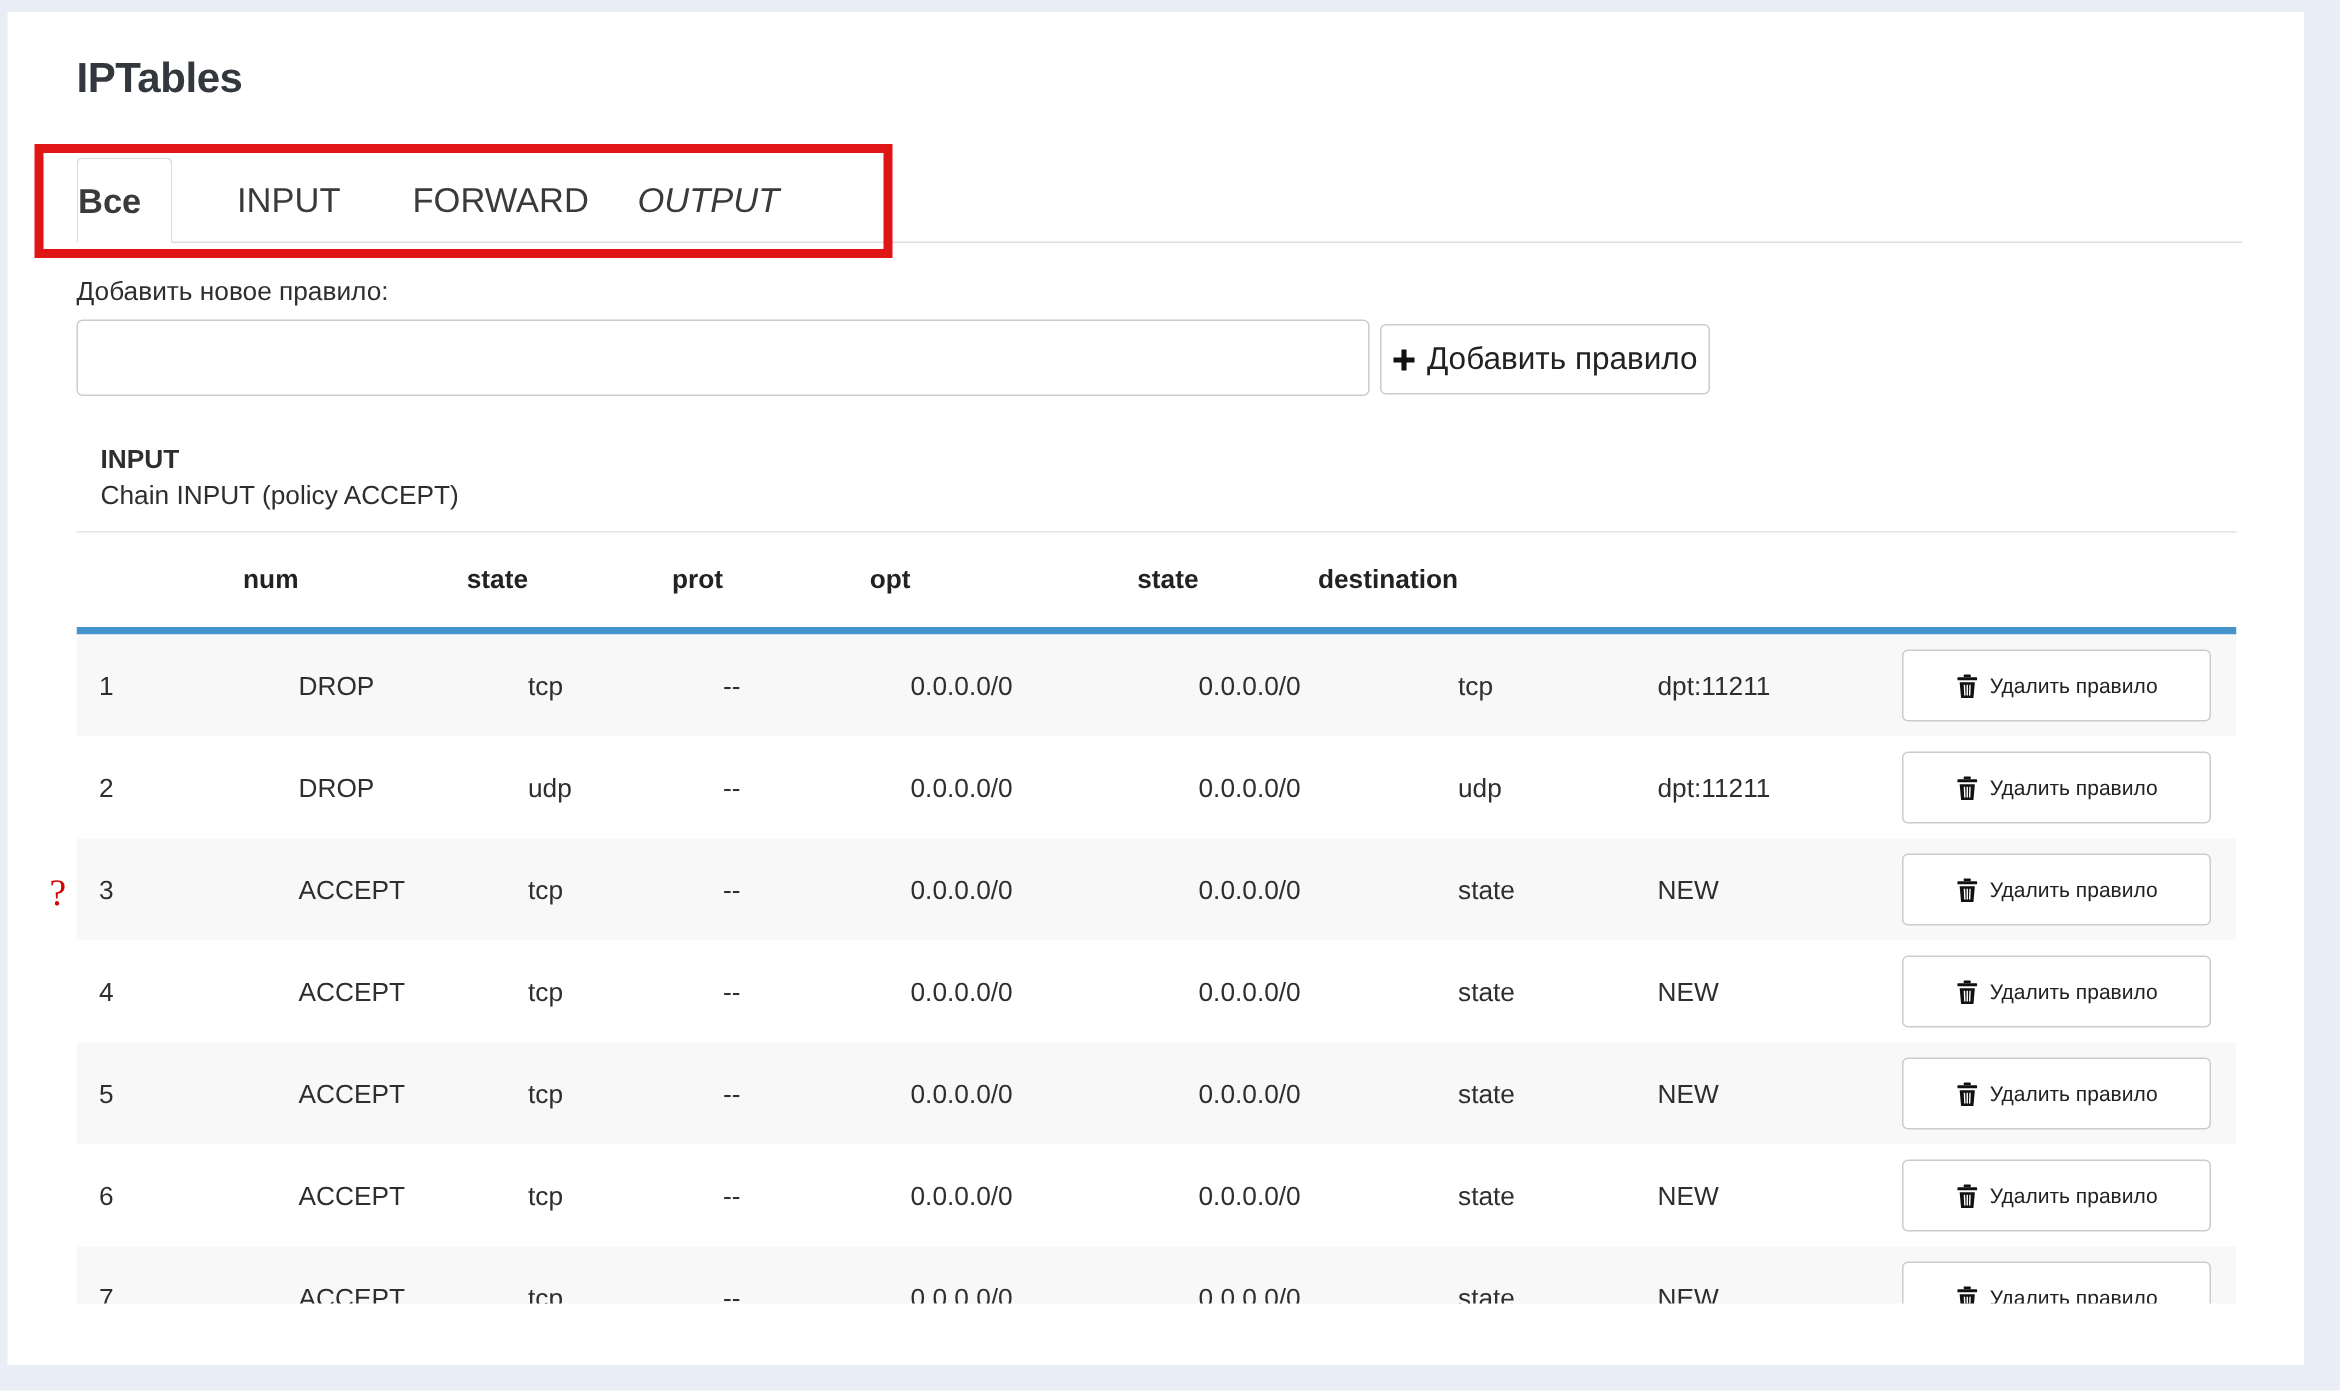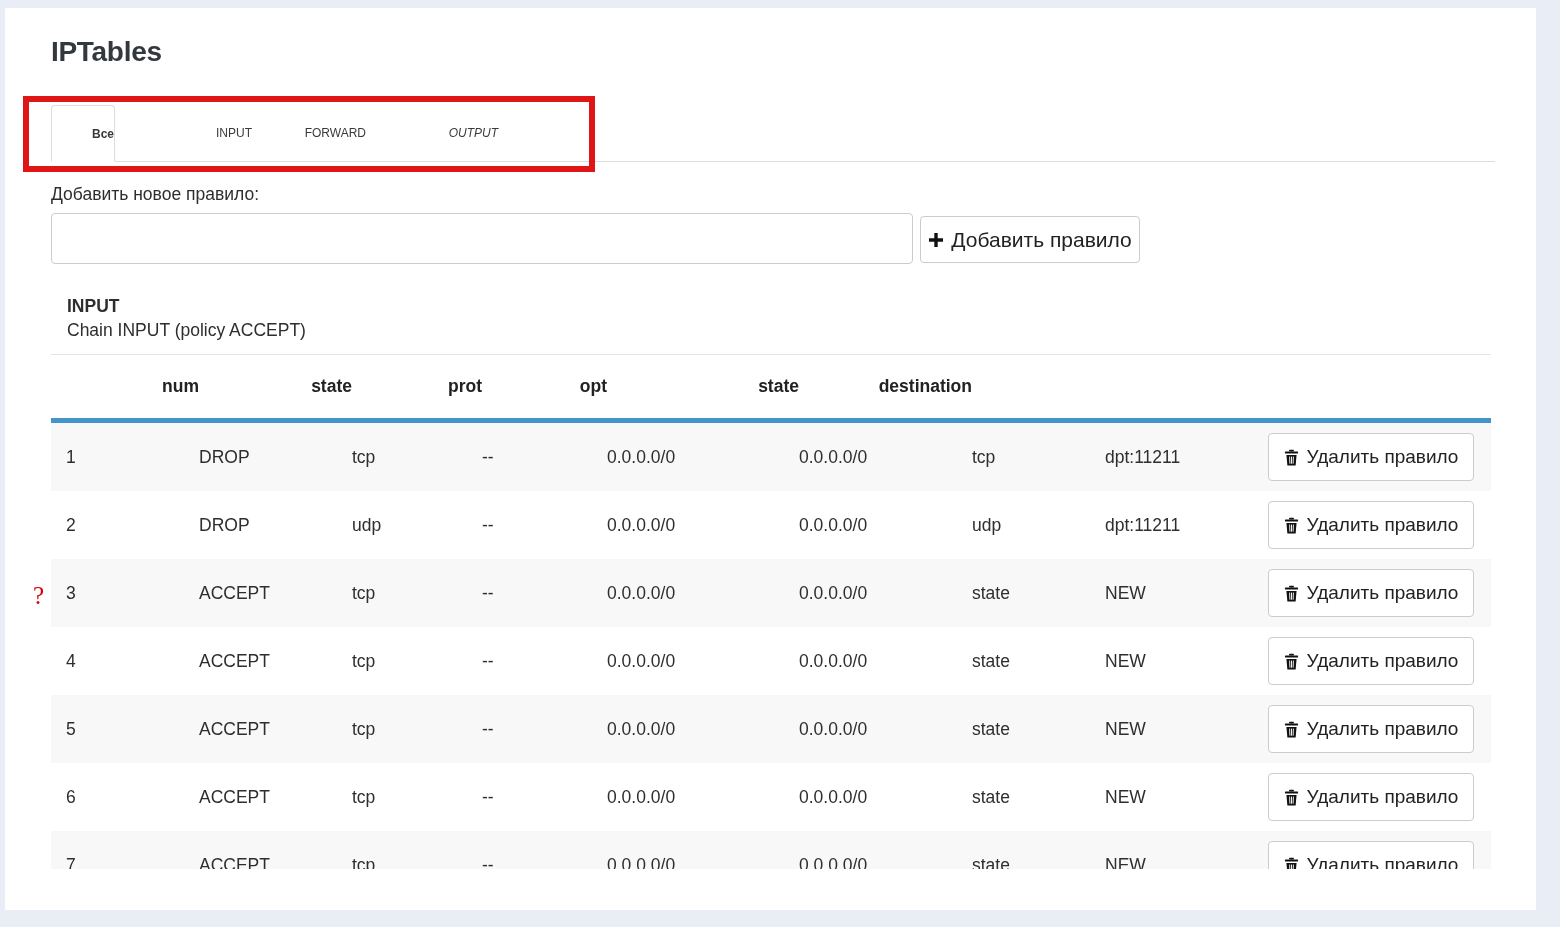--- a/index.html
+++ b/index.html
@@ -22,21 +22,21 @@
     letter-spacing:-0.3px;
   }
   
   .tabs-bar{
     position:absolute;left:46px;top:97px;
     width:1444px;height:56px;
     border-bottom:1px solid #dddddd;
   }
   .tab{
     position:absolute;top:0;height:56px;line-height:56px;
-    text-align:right;font-size:12px;color:#3a3a3a;cursor:pointer;
+    text-align:left;font-size:23px;color:#3a3a3a;cursor:pointer;
   }
   .tab.active{
     left:0;width:64px;height:57px;line-height:57px;
     background:#fff;
     border:1px solid #dddddd;border-bottom:1px solid #ffffff;
     border-radius:4px 4px 0 0;
     font-weight:bold;box-sizing:border-box;z-index:2;
   }
   .tab.t-input{left:107px;width:94px;}
   .tab.t-forward{left:224px;width:91px;}
@@ -94,21 +94,21 @@
     font-size:17.5px;
   }
   .header-row{height:63px;font-weight:bold;color:#222;text-align:right;}
   .accent-bar{height:5px;background:#4493cb;}
   .data-row{height:68px;background:#ffffff;}
   .data-row.stripe{background:#f8f8f8;}
   .btn-cell{display:flex;justify-content:flex-end;padding-right:17px;}
   .del-btn{
     width:206px;height:48px;box-sizing:border-box;
     background:#fff;border:1px solid #cccccc;border-radius:4px;
-    font-size:19px;color:#222;cursor:pointer;
+    font-size:14px;color:#222;cursor:pointer;
     display:flex;align-items:center;justify-content:center;gap:8px;
     font-family:inherit;white-space:nowrap;
   }
   .icon{display:inline-flex;flex:none;}
 </style>
 </head>
 <body style="background: rgb(233, 237, 245);">
 
 <div class="card">
 

